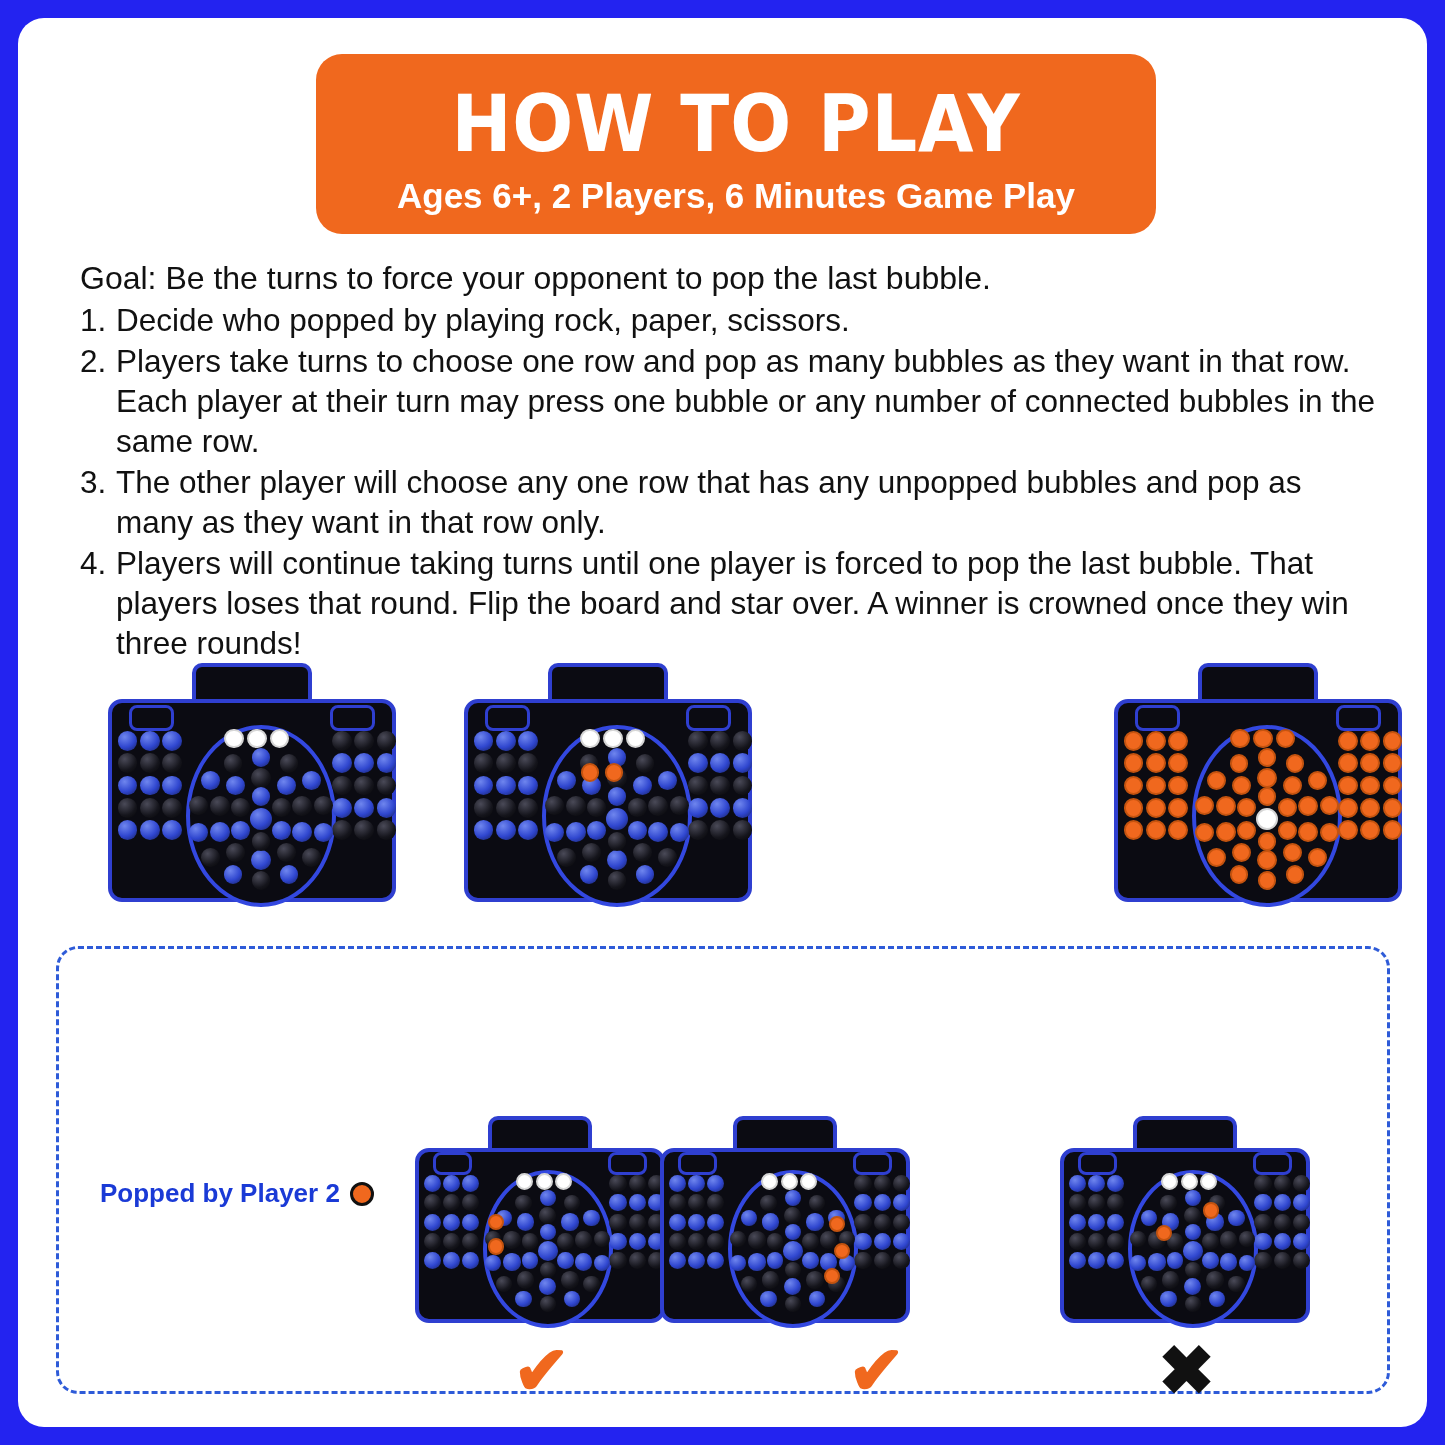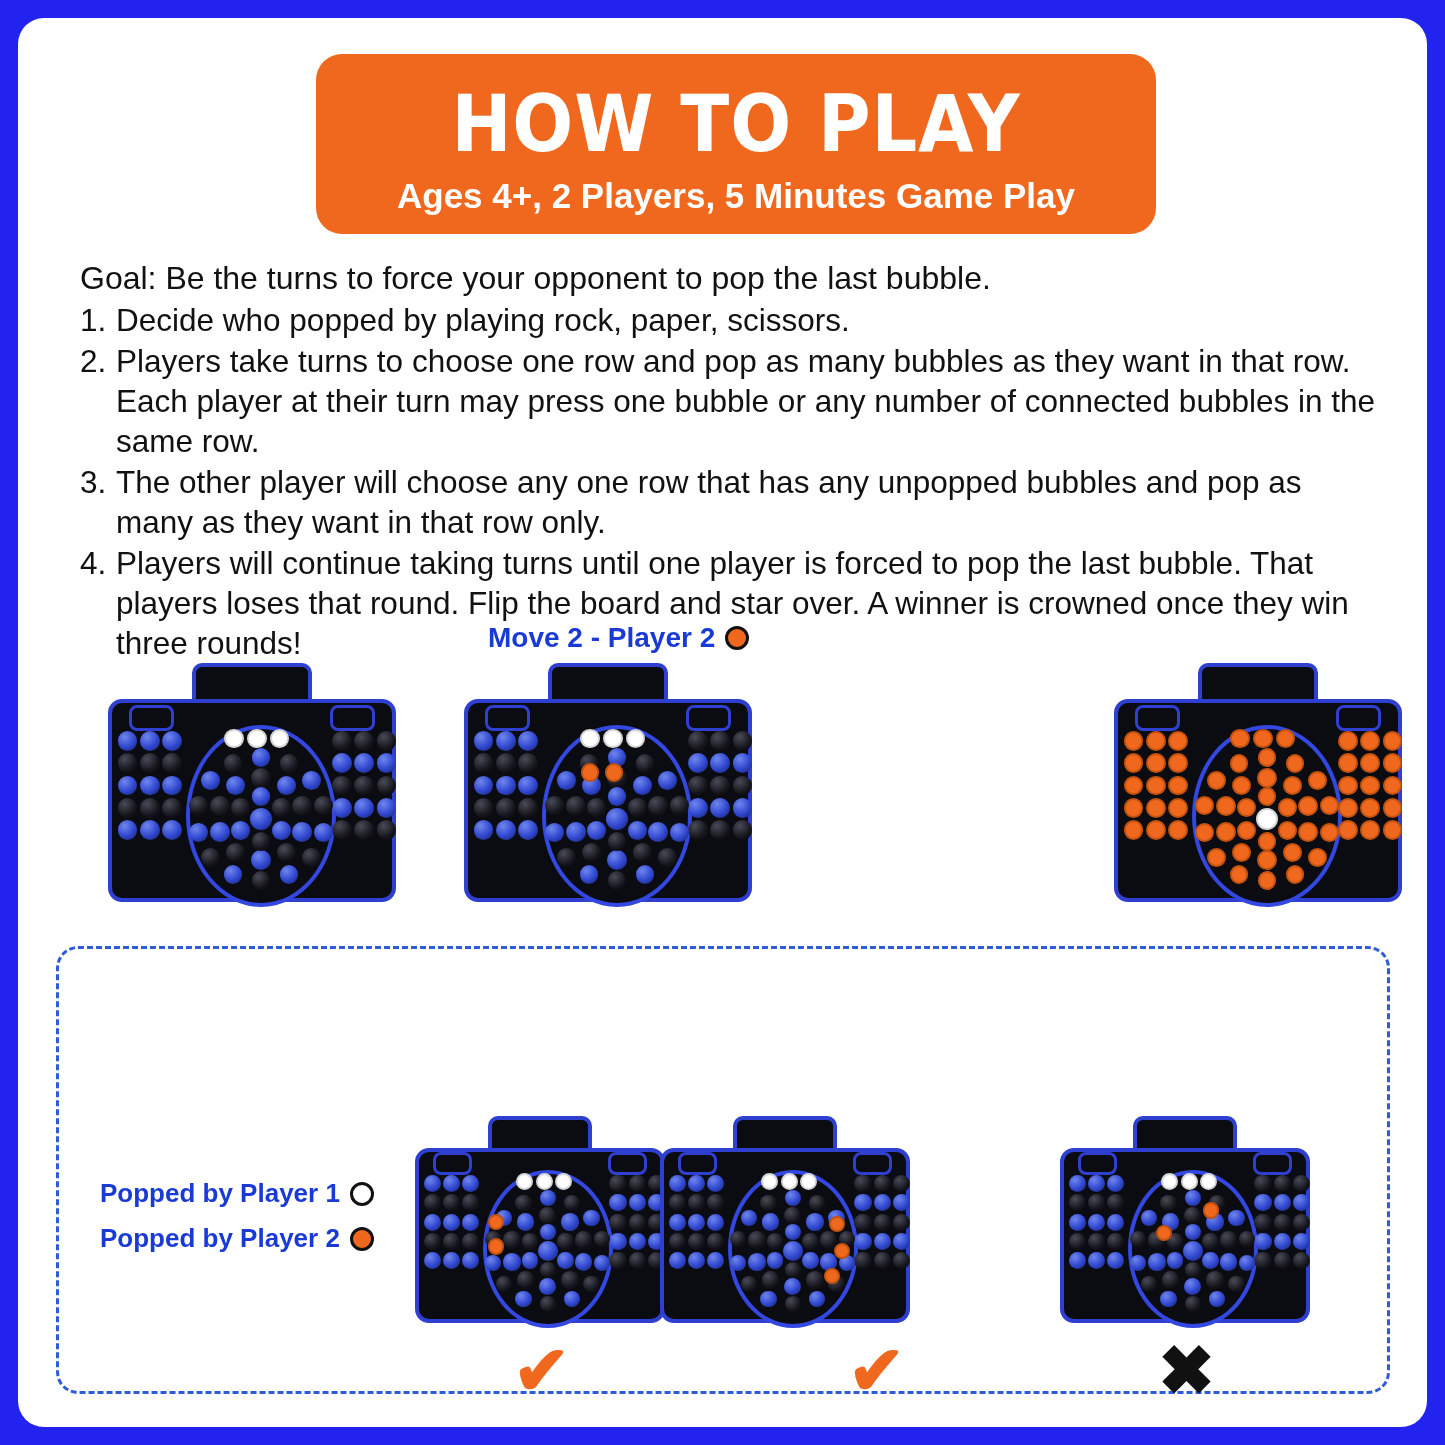--- a/index.html
+++ b/index.html
@@ -232,21 +232,21 @@
   .mark.check { color: #f0681e; }
   .mark.cross { color: #111111; }
 </style>
 </head>
 <body>
 
 <div class="page">
 
   <div class="banner">
     <div class="banner-title">HOW TO PLAY</div>
-    <div class="banner-sub">Ages 4+, 2 Players, 5 Minutes Game Play</div>
+    <div class="banner-sub">Ages 6+, 2 Players, 6 Minutes Game Play</div>
   </div>
 
   <div class="instructions">
     <div class="goal">Goal: Be the turns to force your opponent to pop the last bubble.</div>
 
     <div class="step">
       <div class="step-num">1.</div>
       <div class="step-txt">Decide who popped by playing rock, paper, scissors.</div>
     </div>
     <div class="step">
@@ -256,24 +256,20 @@
     <div class="step">
       <div class="step-num">3.</div>
       <div class="step-txt">The other player will choose any one row that has any unpopped bubbles and pop as many as they want in that row only.</div>
     </div>
     <div class="step">
       <div class="step-num">4.</div>
       <div class="step-txt">Players will continue taking turns until one player is forced to pop the last bubble. That players loses that round. Flip the board and star over. A winner is crowned once they win three rounds!</div>
     </div>
   </div>
 
-  <div class="move-label" id="move2-label">
-    <span>Move 2 - Player 2</span>
-    <span class="dot orange"></span>
-  </div>
 
 
   <div class="camera" id="cam1" style="left:84px; top:645px; width:300px; height:260px;">
       <div class="cam-inner">
         <div class="cam-top"></div>
         <div class="cam-body"></div>
         <div class="cam-knob" style="left: 9%; top: 16%; width: 15%; height: 10%;"></div>
         <div class="cam-knob" style="left: 76%; top: 16%; width: 15%; height: 10%;"></div>
         <div class="lens-outer"></div>
         <div class="bub b-blue" style="left: 15.6px; top: 68.1px; width: 19.8px; height: 19.8px;"></div>
@@ -487,24 +483,20 @@
         <div class="bub b-orange" style="left: 149.595px; top: 168.825px; width: 18.81px; height: 18.81px;"></div>
         <div class="bub b-orange" style="left: 129.33px; top: 157.71px; width: 18.81px; height: 18.81px;"></div>
         <div class="bub b-orange" style="left: 129.33px; top: 135.48px; width: 18.81px; height: 18.81px;"></div>
         <div class="bub b-white" style="left: 147.615px; top: 144.615px; width: 22.77px; height: 22.77px;"></div>
       </div>
     </div>
 
   <div class="more-box"></div>
 
   <div class="legend">
-    <div class="legend-row">
-      <span>Popped by Player 1</span>
-      <span class="dot white"></span>
-    </div>
     <div class="legend-row">
       <span>Popped by Player 2</span>
       <span class="dot orange"></span>
     </div>
   </div>
 
   <div class="camera" id="cam4" style="left:392px; top:1098px; width:260px; height:225px;">
       <div class="cam-inner">
         <div class="cam-top"></div>
         <div class="cam-body"></div>

